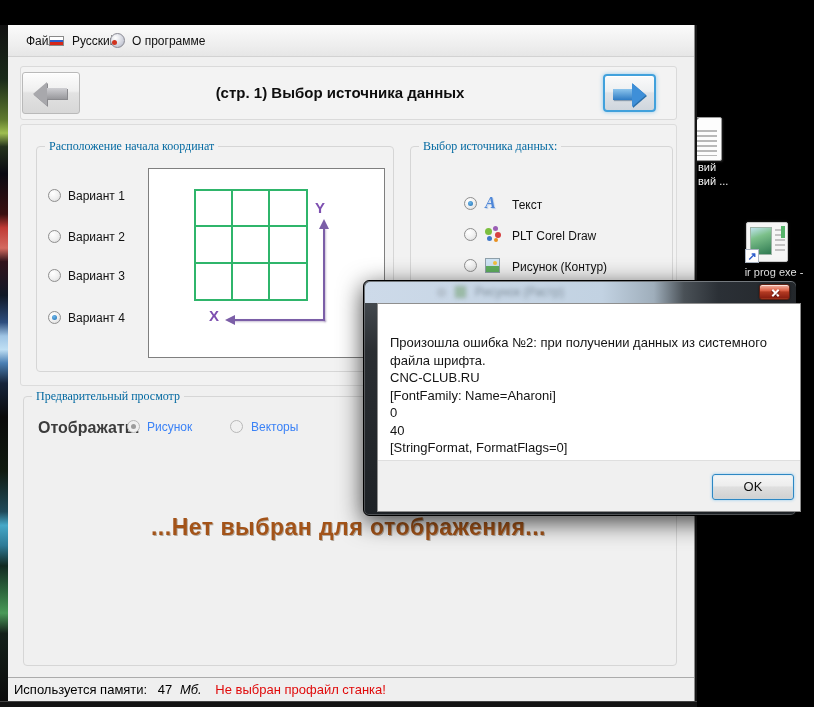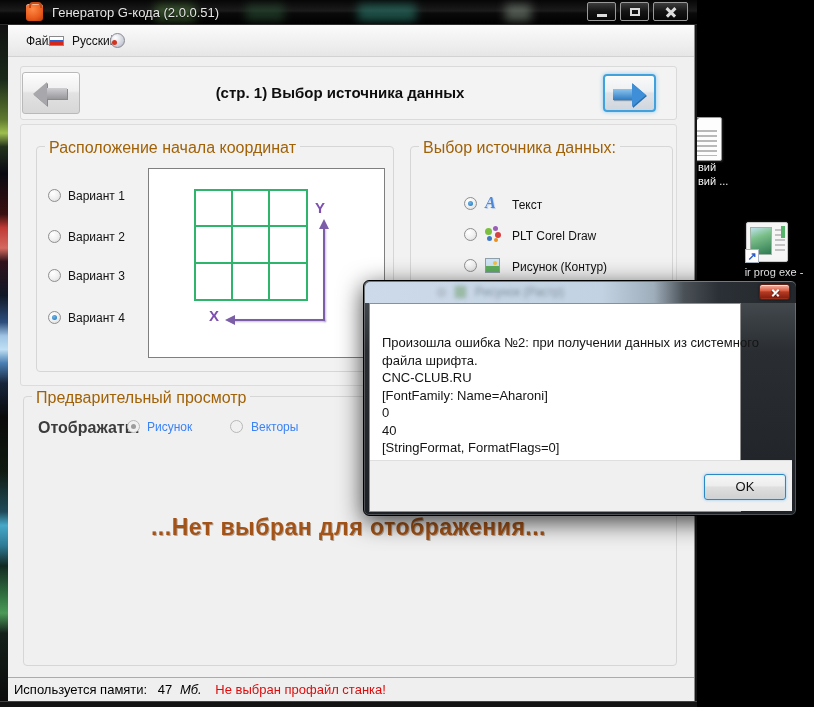--- a/index.html
+++ b/index.html
@@ -90,21 +90,21 @@
   .arrowR-shaft{position:absolute;left:8px;top:13px;width:20px;height:11px;
                 background:linear-gradient(#8CC4EC,#2F7CC4);box-shadow:1px 1px 1px rgba(20,60,100,.4);}
   .arrowR-head{position:absolute;left:27px;top:7px;width:0;height:0;border-top:12px solid transparent;
                border-bottom:12px solid transparent;border-left:14px solid #3E8FD8;filter:drop-shadow(1px 1px 0 #2A6EA8);}
   .nav-title{position:absolute;left:110px;top:84px;width:460px;text-align:center;font-size:15px;font-weight:bold;color:#0E0E0E;}
 
   
   .panel-upper{position:absolute;left:20px;top:124px;width:657px;height:262px;background:#F2F2F2;
                border:1px solid #DCDCDC;border-radius:3px;}
   .groupbox{position:absolute;border:1px solid #D6D6D6;border-radius:4px;}
-  .gb-label{position:absolute;top:-8px;left:8px;padding:0 4px;font-size:16px;color:#a16207;background:#F2F2F2;white-space:nowrap;}
+  .gb-label{position:absolute;top:-8px;left:8px;padding:0 4px;font-size:12px;color:#0369a1;background:#F2F2F2;white-space:nowrap;font-family:Liberation Serif, serif;}
   .gb-origin{left:36px;top:146px;width:358px;height:226px;}
   .gb-source{left:410px;top:146px;width:263px;height:226px;}
   .gb-preview{left:23px;top:396px;width:654px;height:270px;}
   .gb-preview>.gb-label{background:#F0F0F0;text-align:right;}
 
   .radio{position:absolute;width:13px;height:13px;border-radius:50%;border:1px solid #8F8F8F;
          background:radial-gradient(circle at 35% 30%,#FFF 0%,#EFEFEF 55%,#D5D5D5 100%);}
   .radio.checked::after{content:"";position:absolute;left:3px;top:3px;width:5px;height:5px;border-radius:50%;
          background:radial-gradient(circle at 40% 35%,#6CB6EA,#1E6FB2);}
   .radio.disabled{border-color:#B8B8B8;background:#F0F0F0;}
@@ -154,21 +154,21 @@
            background:linear-gradient(90deg,#CDDAE9 0%,#C2D2E2 55%,#9FAEBB 67%,#4A5157 74%,#2B3036 82%,#23272B 100%);}
   .ghost{filter:blur(2px);opacity:.6;position:absolute;}
   .ghost-radio{left:72px;top:6px;width:9px;height:9px;border-radius:50%;background:#AEB9C4;border:1px solid #8E9AA6;}
   .ghost-ico{left:90px;top:4px;width:11px;height:12px;background:#7CA87C;border:1px solid #6A8F6A;}
   .ghost-text{left:110px;top:3px;font-size:12px;color:#56656F;white-space:nowrap;}
   .dlg-close{position:absolute;right:6px;top:3px;width:31px;height:16px;border-radius:3px;border:1px solid #5E1F12;
              background:linear-gradient(#F2B3A3,#DB6046 40%,#B23A22 50%,#8C2012 90%,#A33A20);
              box-shadow:inset 0 1px 0 rgba(255,255,255,.65), 0 0 2px rgba(0,0,0,.6);}
   .dcx1,.dcx2{position:absolute;left:11px;top:7px;width:9px;height:2px;background:#FFF;box-shadow:0 1px 1px rgba(60,0,0,.6);}
   .dcx1{transform:rotate(45deg);} .dcx2{transform:rotate(-45deg);}
-  .dlg-inner{position:absolute;left:5px;top:22px;width:372px;height:209px;background:#FFF;border:1px solid #8F8F8F;text-decoration:underline;}
+  .dlg-inner{position:absolute;left:13px;top:22px;width:424px;height:209px;background:#FFF;border:1px solid #8F8F8F;text-decoration:underline;}
   .dlg-text{position:absolute;left:12px;top:30px;width:402px;font-size:13px;line-height:17.5px;color:#141414;}
   .dlg-text div{margin:0;}
   .dlg-footer{position:absolute;left:0;bottom:0;width:422px;height:51px;background:#F0F0F0;border-top:1px solid #DFDFDF;}
   .ok-btn{position:absolute;right:6px;top:13px;width:82px;height:26px;border:1px solid #2D87C3;border-radius:3px;
           background:linear-gradient(#F6F6F6,#EDEDED 45%,#DFDFDF 50%,#D0D0D0);
           box-shadow:0 0 3px rgba(125,195,238,.9), inset 0 0 2px #BCE0F5;
           font-size:13px;color:#111;text-align:center;line-height:24px;font-family:"Liberation Sans",sans-serif;}
 </style>
 </head>
 <body>
@@ -185,51 +185,32 @@
   </div>
   <div class="desktop-icon sc-icon">
     <div class="sc-img"></div>
     <div class="sc-lines"></div>
     <div class="sc-bar"></div>
     <div class="sc-arrow">↗</div>
   </div>
   <div class="sc-label">ir prog exe -</div>
 
   <div class="window">
-    <div class="titlebar">
-      <div class="tb-blob tb-b1"></div>
-      <div class="tb-blob tb-b2"></div>
-      <div class="tb-blob tb-b3"></div>
-      <div class="tb-blob tb-b4"></div>
-      <div class="app-icon"></div>
-      <div class="title-text">Генератор G-кода (2.0.0.51)</div>
-      <div class="win-controls">
-        <div class="win-btn wb-min">
-            <div class="gl-min"></div>
-          </div>
-        <div class="win-btn wb-max">
-            <div class="gl-max"></div>
-          </div>
-        <div class="win-btn wb-close">
-            <div class="gl-x1"></div>
-            <div class="gl-x2"></div>
-          </div>
-      </div>
-    </div>
 
     <div class="win-body"></div>
     <div class="left-strip"></div>
     <div class="right-frame"></div>
     <div class="bottom-frame"></div>
 
     <div class="menubar">
       <div class="menu-item mi-file">Файл</div>
       <div class="flag"></div>
       <div class="menu-item mi-lang">Русский</div>
       <div class="about-ico"></div>
+      <div class="menu-item mi-about">О программе</div>
     </div>
 
     <div class="navpanel"></div>
     <div class="btn-back">
       <div class="arrowL-head"></div>
       <div class="arrowL-shaft"></div>
     </div>
     <div class="nav-title">(стр. 1) Выбор источника данных</div>
     <div class="btn-next">
       <div class="arrowR-shaft"></div>

